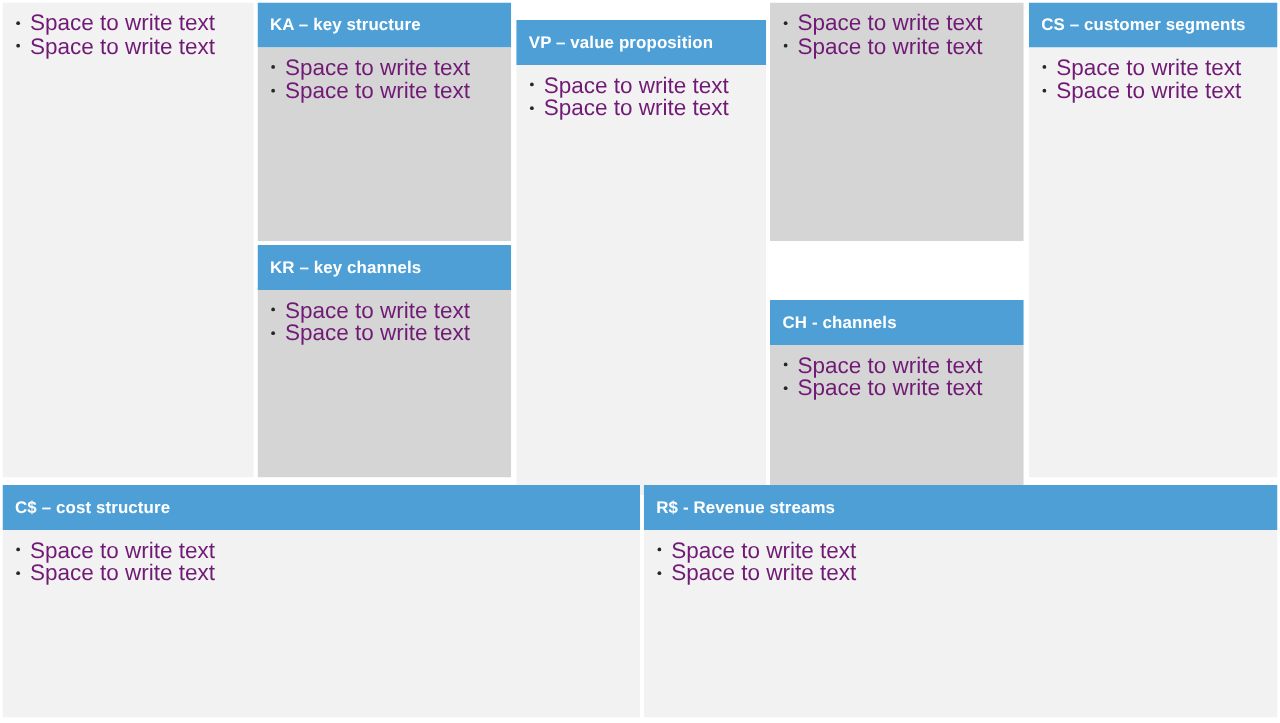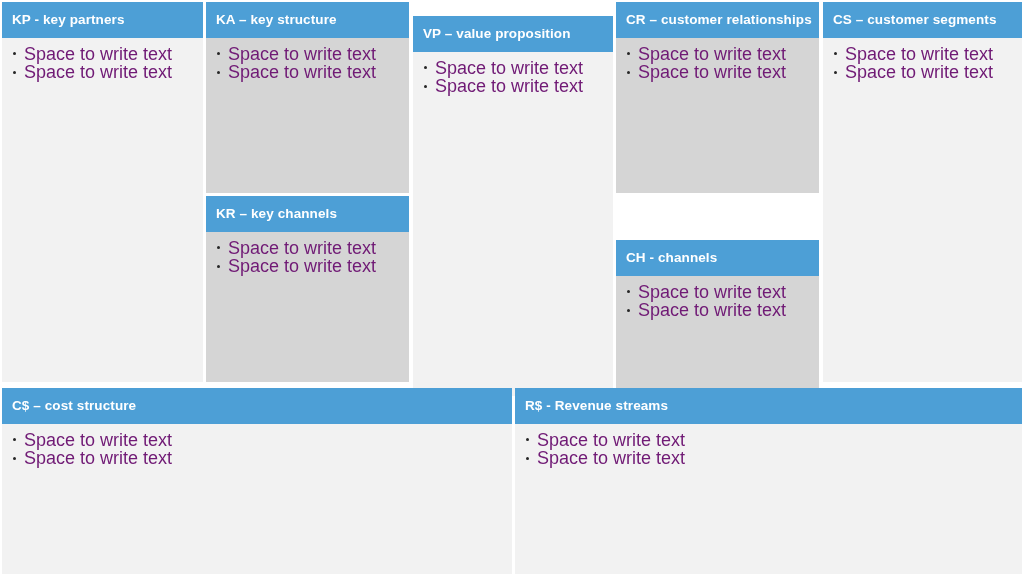--- a/index.html
+++ b/index.html
@@ -85,21 +85,20 @@
   
   #block-cost    { left: 2px;   top: 388px; width: 510px; height: 186px; }
   #block-revenue { left: 515px; top: 388px; width: 507px; height: 186px; }
 </style>
 </head>
 <body>
 
 <div class="canvas">
 
   <div class="block" id="block-kp">
-    <div class="block-header">KP - key partners</div>
     <div class="block-body tone-light">
       <ul class="bullets">
         <li>
           <span class="dot"></span>
           <span>Space to write text</span>
         </li>
         <li>
           <span class="dot"></span>
           <span>Space to write text</span>
         </li>
@@ -149,21 +148,20 @@
         </li>
         <li>
           <span class="dot"></span>
           <span>Space to write text</span>
         </li>
       </ul>
     </div>
   </div>
 
   <div class="block" id="block-cr">
-    <div class="block-header">CR – customer relationships</div>
     <div class="block-body tone-gray">
       <ul class="bullets">
         <li>
           <span class="dot"></span>
           <span>Space to write text</span>
         </li>
         <li>
           <span class="dot"></span>
           <span>Space to write text</span>
         </li>

